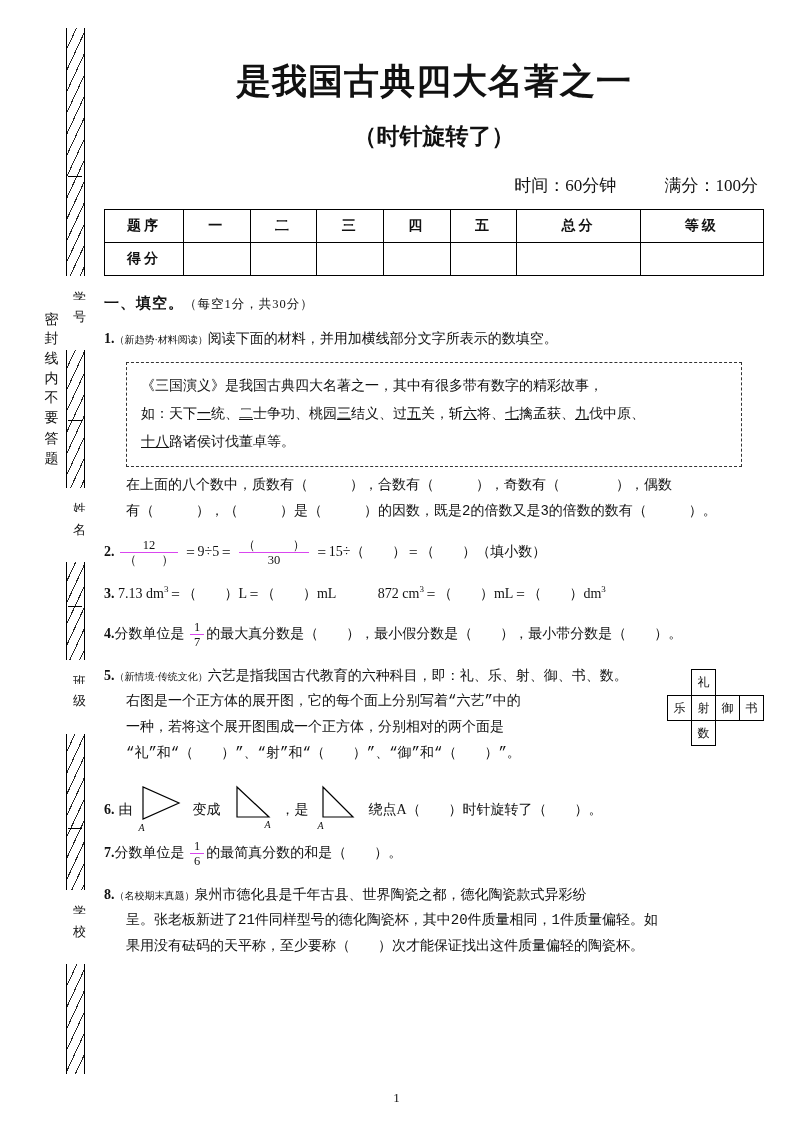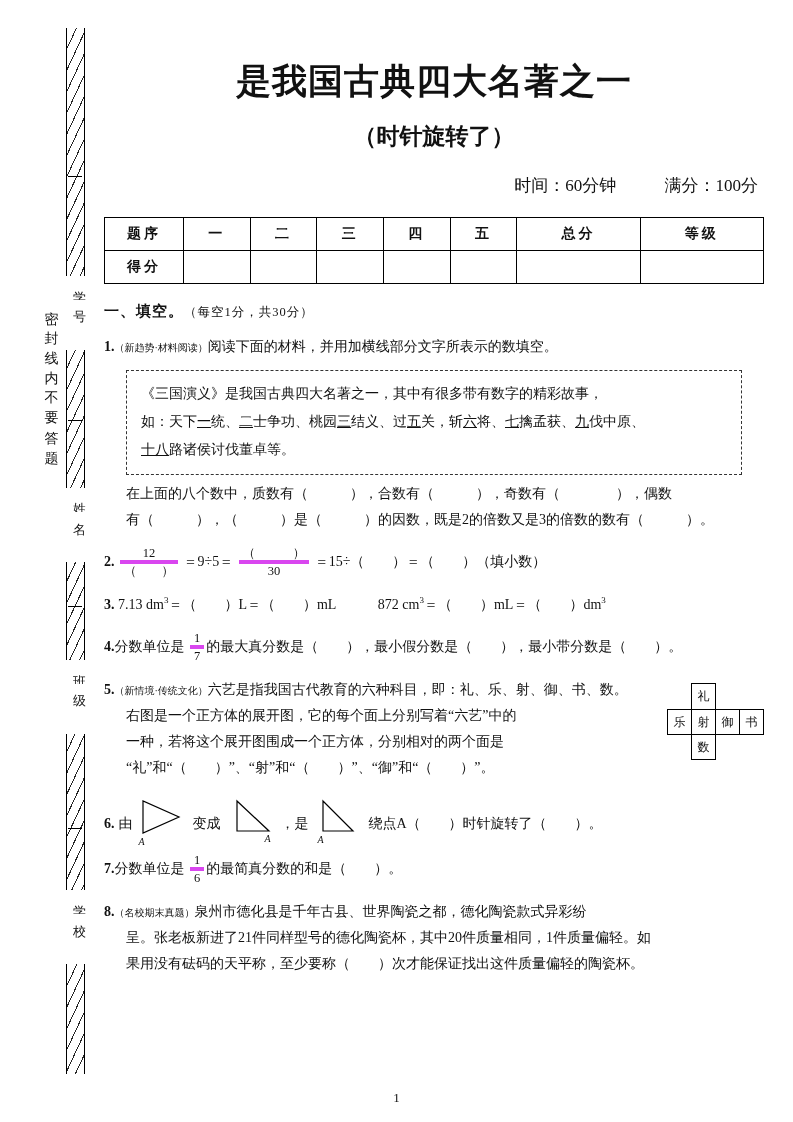--- a/index.html
+++ b/index.html
@@ -63,51 +63,51 @@
   .subtitle{
     text-align:center;font-size:23px;margin-top:16px;font-weight:bold;
     font-family:"Liberation Serif",serif;
   }
   .meta{
     margin-top:22px;text-align:right;font-size:17px;padding-right:6px;
   }
   .meta span{margin-left:44px;}
 
   table.score{
-    margin-top:20px;border-collapse:collapse;width:100%;
+    margin-top:12px;border-collapse:collapse;width:100%;
     font-size:14px;
   }
   table.score td{
     border:1px solid #000;height:30px;text-align:center;
     font-weight:bold;letter-spacing:3px;
   }
   table.score td.lbl{width:76px;}
 
   .sec-head{
     margin-top:18px;font-size:15px;font-weight:bold;letter-spacing:1px;
   }
   .sec-head .small{font-size:12.5px;font-weight:normal;}
 
   .q{margin-top:13px;font-size:14px;line-height:1.85;position:relative;}
   .q .num{font-weight:bold;}
   .q .tag{font-size:10px;}
   .q p{margin:0;}
-  .indent{padding-left:22px;}
+  .indent{padding-left:22px;font-family:Liberation Mono, monospace;}
 
   .box-material{
     border:1px dashed #333;
     margin:10px 22px 0 22px;
     padding:9px 14px 10px 14px;
     font-size:14px;line-height:2.0;
   }
   u{text-decoration:underline;}
 
   
   .frac{display:inline-block;vertical-align:middle;text-align:center;margin:0 2px;}
-  .frac .n{display:block;border-bottom:4px solid #d946ef;padding:0 4px;line-height:1.15;font-size:12.5px;}
+  .frac .n{display:block;border-bottom:1px solid #d946ef;padding:0 4px;line-height:1.15;font-size:12.5px;}
   .frac .d{display:block;padding:0 4px;line-height:1.2;font-size:12.5px;}
 
   
   .net{
     position:absolute;right:0px;top:6px;
     border-collapse:collapse;font-size:12px;
   }
   .net td{border:1px solid #000;width:21px;height:21px;text-align:center;vertical-align:middle;}
   .net td.empty{border:none;}
 

